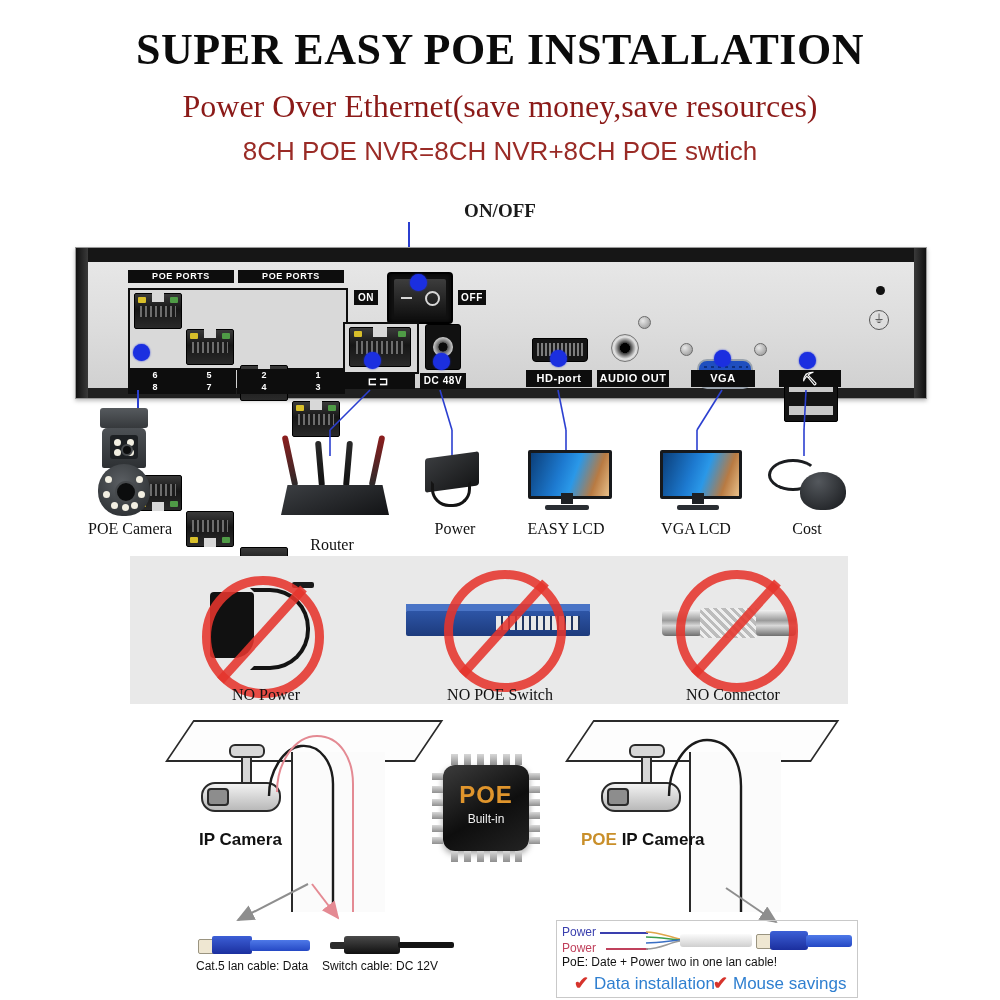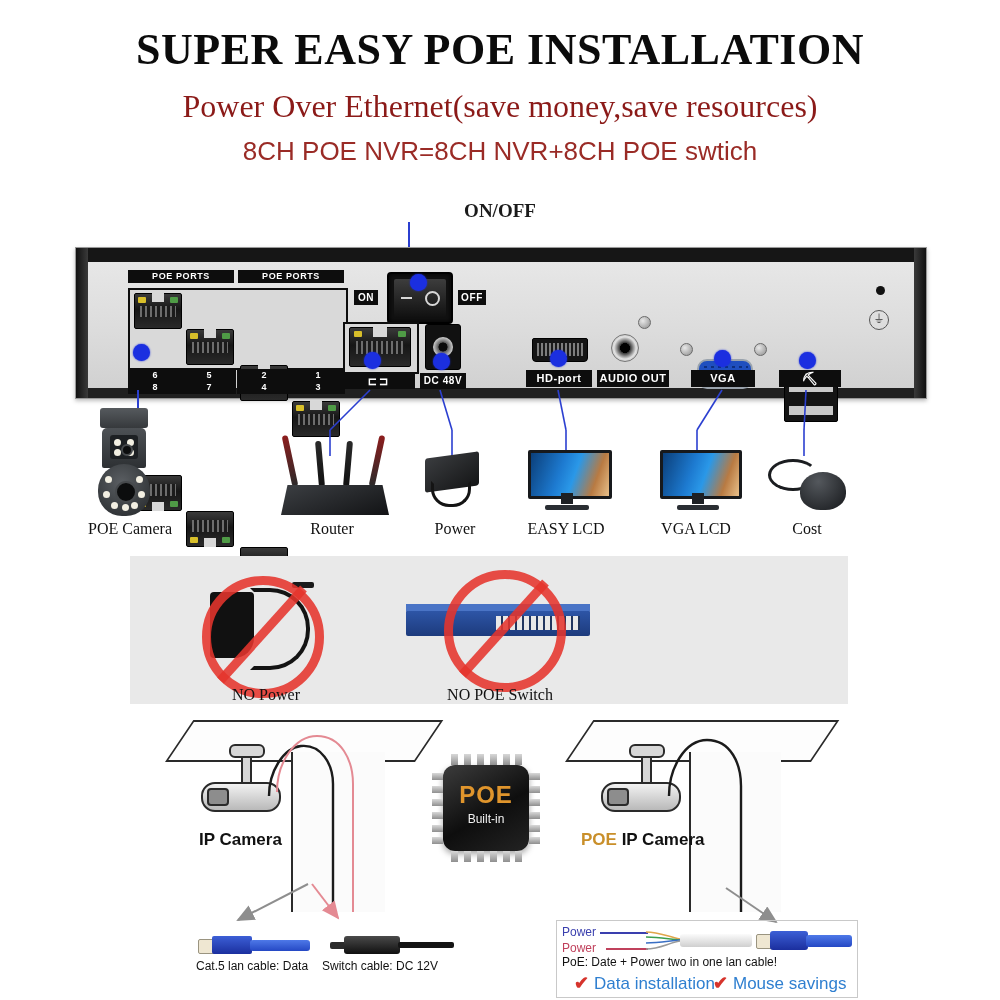--- a/index.html
+++ b/index.html
@@ -397,21 +397,21 @@
 </div>
 <div class="abs dev-label" style="left:64px;top:520px;width:132px;">POE Camera</div>
 
 <div class="abs" id="router">
   <div class="ant red" style="left:12px;height:52px;transform:rotate(-12deg);"></div>
   <div class="ant" style="left:42px;height:46px;transform:rotate(-5deg);"></div>
   <div class="ant" style="left:70px;height:46px;transform:rotate(5deg);"></div>
   <div class="ant red" style="left:99px;height:52px;transform:rotate(12deg);"></div>
   <div class="router-body"></div>
 </div>
-<div class="abs dev-label" style="left:272px;top:520px;width:120px;">Router</div>
+<div class="abs dev-label" style="left:272px;top:536px;width:120px;">Router</div>
 
 <div class="abs" id="adapter">
   <div class="adapter-box"></div>
   <div class="abs" style="left:6px;top:26px;width:34px;height:20px;border:3px solid #141414;border-top-color:transparent;border-radius:0 0 18px 18px;"></div>
 </div>
 <div class="abs dev-label" style="left:398px;top:520px;width:114px;">Power</div>
 
 <div class="abs monitor" style="left:528px;top:450px;width:78px;height:60px;">
   <div class="mon-screen"></div>
   <div class="mon-stand"></div>
@@ -445,20 +445,28 @@
 
   <div class="no-item" style="left:42px;top:8px;width:180px;height:140px;">
     <div class="abs" style="left:38px;top:28px;width:44px;height:66px;background:#111;border-radius:4px 4px 20px 4px;"></div>
     <div class="abs" style="left:78px;top:24px;width:52px;height:74px;border:4px solid #141414;border-left-color:transparent;border-radius:0 40px 40px 0;"></div>
     <div class="abs" style="left:120px;top:18px;width:22px;height:6px;background:#1a1a1a;border-radius:2px;"></div>
     <div class="no-sign" style="left:30px;top:12px;width:104px;height:104px;"></div>
     <div class="no-slash" style="left:28px;top:66px;width:124px;height:9px;transform:rotate(-48deg);"></div>
     <div class="no-label" style="left:14px;top:122px;width:160px;">NO Power</div>
   </div>
 
+  <div class="no-item" style="left:508px;top:8px;width:190px;height:140px;">
+    <div class="conn-barrel" style="left:24px;top:46px;width:40px;height:26px;"></div>
+    <div class="conn-mesh" style="left:62px;top:44px;width:58px;height:30px;border-radius:4px;"></div>
+    <div class="conn-barrel" style="left:118px;top:46px;width:40px;height:26px;"></div>
+    <div class="no-sign" style="left:38px;top:6px;width:104px;height:104px;"></div>
+    <div class="no-slash" style="left:36px;top:60px;width:124px;height:9px;transform:rotate(-48deg);"></div>
+    <div class="no-label" style="left:12px;top:122px;width:166px;">NO Connector</div>
+  </div>
 </div>
 
 <div class="ceiling" style="left:165px;top:712px;width:300px;height:200px;">
   <div class="ceil-slab" style="left:0;top:8px;width:246px;height:38px;transform:skewX(-34deg);transform-origin:left bottom;"></div>
   <div class="wall" style="left:126px;top:40px;width:92px;height:160px;"></div>
   <div class="cam-arm" style="left:76px;top:40px;width:7px;height:32px;"></div>
   <div class="abs" style="left:64px;top:32px;width:32px;height:10px;background:#d7d7d7;border:2px solid #2a2a2a;border-radius:6px;"></div>
   <div class="bullet-cam" style="left:36px;top:70px;width:76px;height:26px;"></div>
   <div class="abs" style="left:42px;top:76px;width:18px;height:14px;background:#8d8d8d;border:2px solid #2a2a2a;border-radius:4px;"></div>
 

